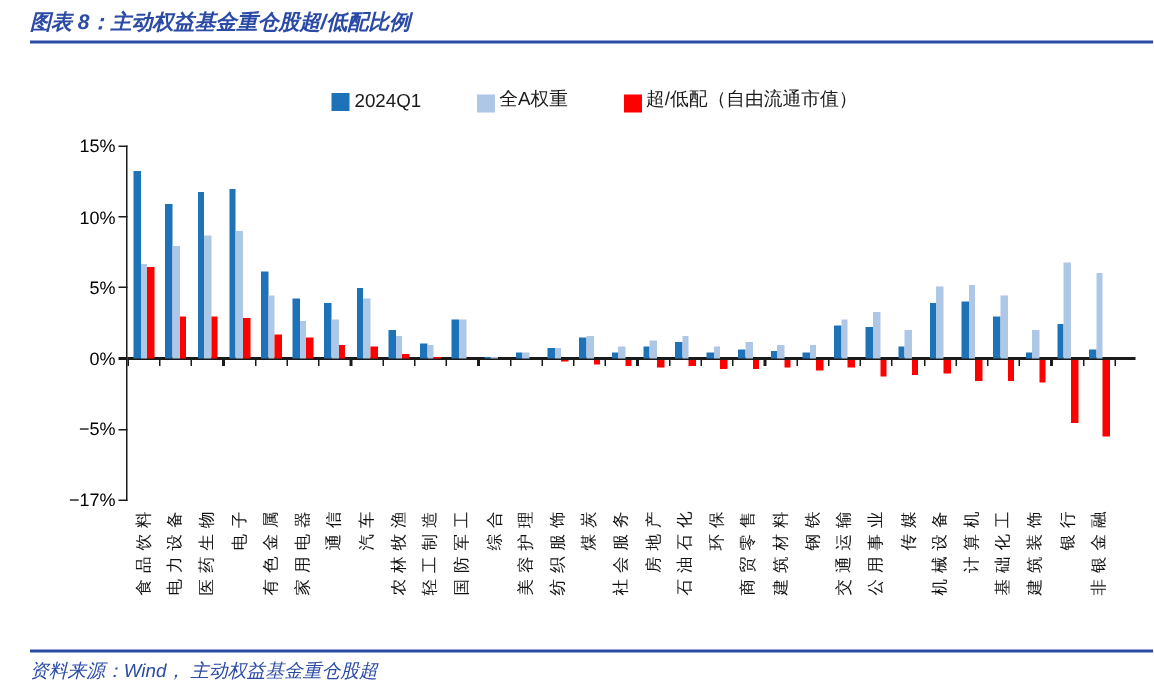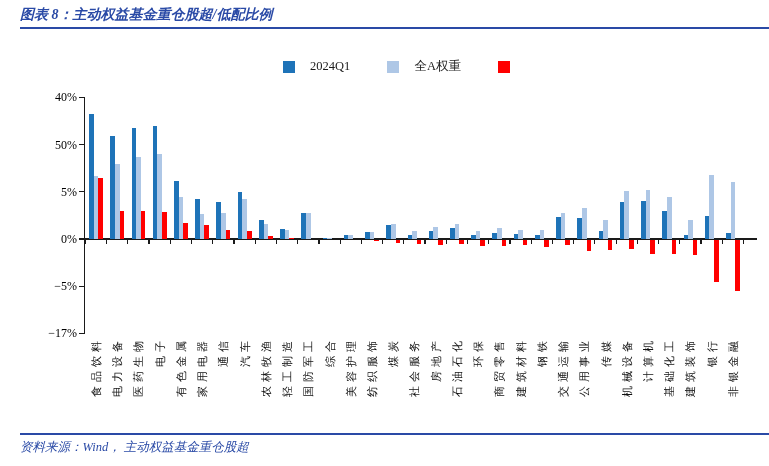--- a/index.html
+++ b/index.html
@@ -1,23 +1,23 @@
 <!DOCTYPE html>
 <html><head>
 <meta charset="utf-8">
 <style>
   html,body{margin:0;padding:0;background:#ffffff;}
   .page{position:relative;width:769px;height:466px;background:#ffffff;overflow:hidden;
-        font-family:Liberation Serif, serif;}
+        font-family:Liberation Sans, sans-serif;}
   .title{position:absolute;left:20px;top:6px;font-size:14px;font-weight:bold;font-style:italic;
          color:#2A4AA6;white-space:nowrap;}
   .title-rule{position:absolute;left:20px;top:27px;width:749px;height:2px;background:#2A4AA6;}
   .legend{position:absolute;left:0;top:58px;width:769px;display:flex;justify-content:center;
           align-items:center;gap:13px;font-size:12.5px;color:#1a1a1a;}
-  .legend-item{display:flex;align-items:center;gap:15px;padding-left:24px;}
+  .legend-item{display:flex;align-items:flex-end;gap:3px;padding-left:24px;}
   .legend-swatch{width:12px;height:12px;display:inline-block;}
   .axis-line{position:absolute;background:#1a1a1a;}
   .tick{position:absolute;background:#1a1a1a;}
   .ylabel{position:absolute;width:42px;text-align:right;font-size:12px;color:#000;line-height:12px;}
   .bar{position:absolute;}
   .xlabel{position:absolute;width:84px;height:14px;line-height:14px;text-align:right;
           transform:rotate(-90deg);font-size:11px;letter-spacing:4px;color:#111;white-space:nowrap;}
   .footer-rule{position:absolute;left:20px;top:433px;width:749px;height:1.5px;background:#2A4AA6;}
   .footer{position:absolute;left:20px;top:439px;font-size:12.5px;font-style:italic;color:#2A4AA6;
           white-space:nowrap;}
@@ -33,29 +33,30 @@
       <span class="legend-item">
         <span class="legend-swatch" style="background: rgb(30, 115, 184);"></span>
         <span>2024Q1</span>
       </span>
       <span class="legend-item">
         <span class="legend-swatch" style="background: rgb(174, 199, 230);"></span>
         <span>全A权重</span>
       </span>
       <span class="legend-item">
         <span class="legend-swatch" style="background: rgb(255, 0, 0);"></span>
+        <span>超/低配（自由流通市值）</span>
       </span>
     </div>
 
   <div id="chart">
       <div class="axis-line" style="left: 83.8px; top: 96.9px; width: 1.4px; height: 237.5px;"></div>
       <div class="tick" style="left: 78.5px; top: 96.8px; width: 6.5px; height: 1.3px;"></div>
-      <div class="ylabel" style="left: 35px; top: 91.4px;">40%</div>
+      <div class="ylabel" style="left: 35px; top: 91.4px;">15%</div>
       <div class="tick" style="left: 78.5px; top: 144px; width: 6.5px; height: 1.3px;"></div>
-      <div class="ylabel" style="left: 35px; top: 138.6px;">50%</div>
+      <div class="ylabel" style="left: 35px; top: 138.6px;">10%</div>
       <div class="tick" style="left: 78.5px; top: 191.2px; width: 6.5px; height: 1.3px;"></div>
       <div class="ylabel" style="left: 35px; top: 185.8px;">5%</div>
       <div class="tick" style="left: 78.5px; top: 238.4px; width: 6.5px; height: 1.3px;"></div>
       <div class="ylabel" style="left: 35px; top: 233px;">0%</div>
       <div class="tick" style="left: 78.5px; top: 285.6px; width: 6.5px; height: 1.3px;"></div>
       <div class="ylabel" style="left: 35px; top: 280.2px;">−5%</div>
       <div class="tick" style="left: 78.5px; top: 332.8px; width: 6.5px; height: 1.3px;"></div>
       <div class="ylabel" style="left: 35px; top: 327.4px;">−17%</div>
       <div class="axis-line" style="left: 85px; top: 238.2px; width: 672px; height: 1.6px;"></div>
       <div class="tick" style="left: 84.785px; top: 239.8px; width: 1.2px; height: 4.5px;"></div>

